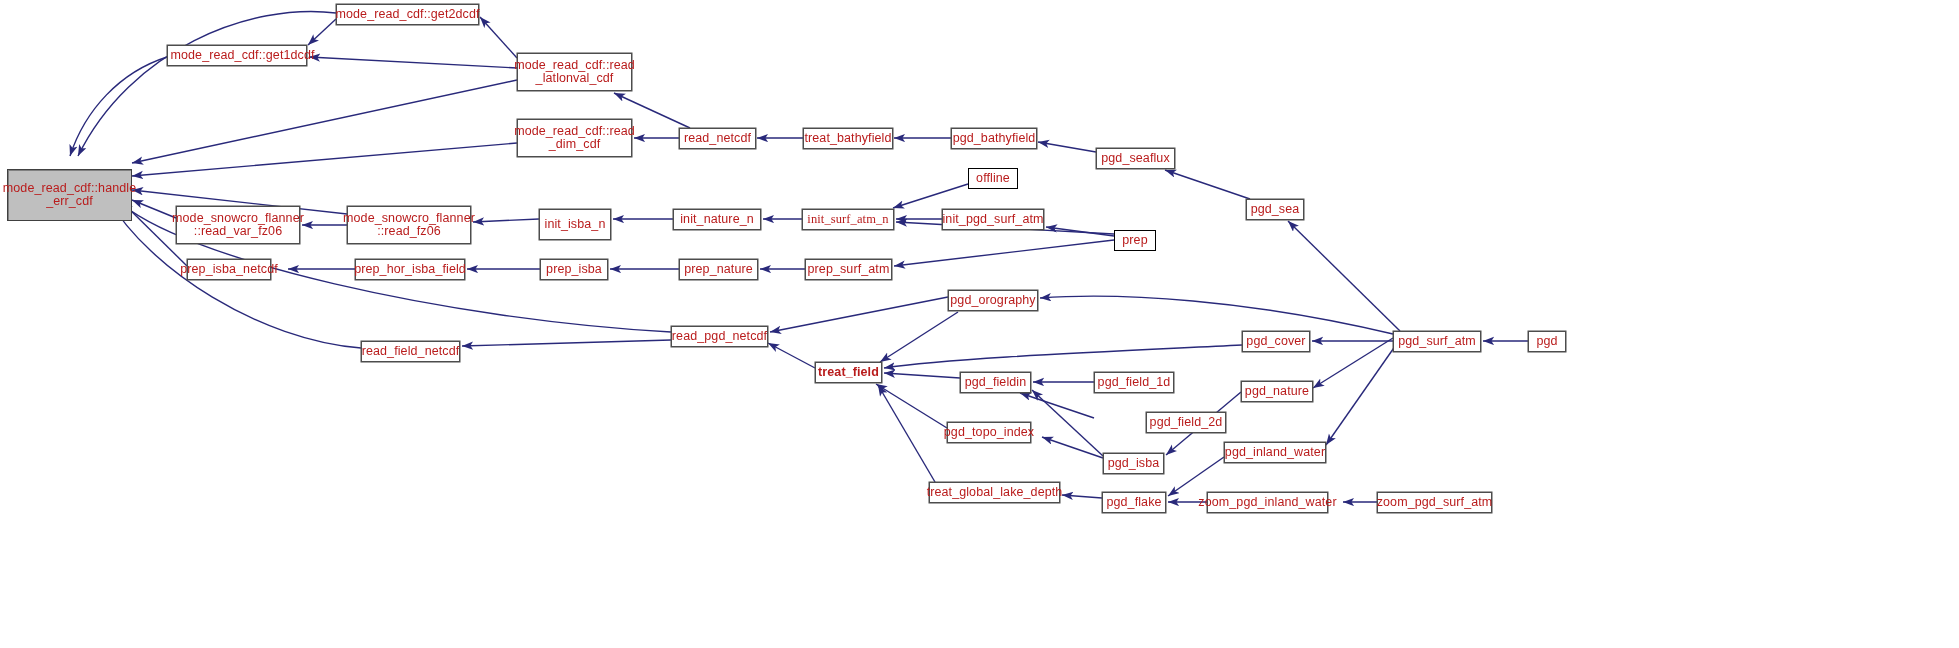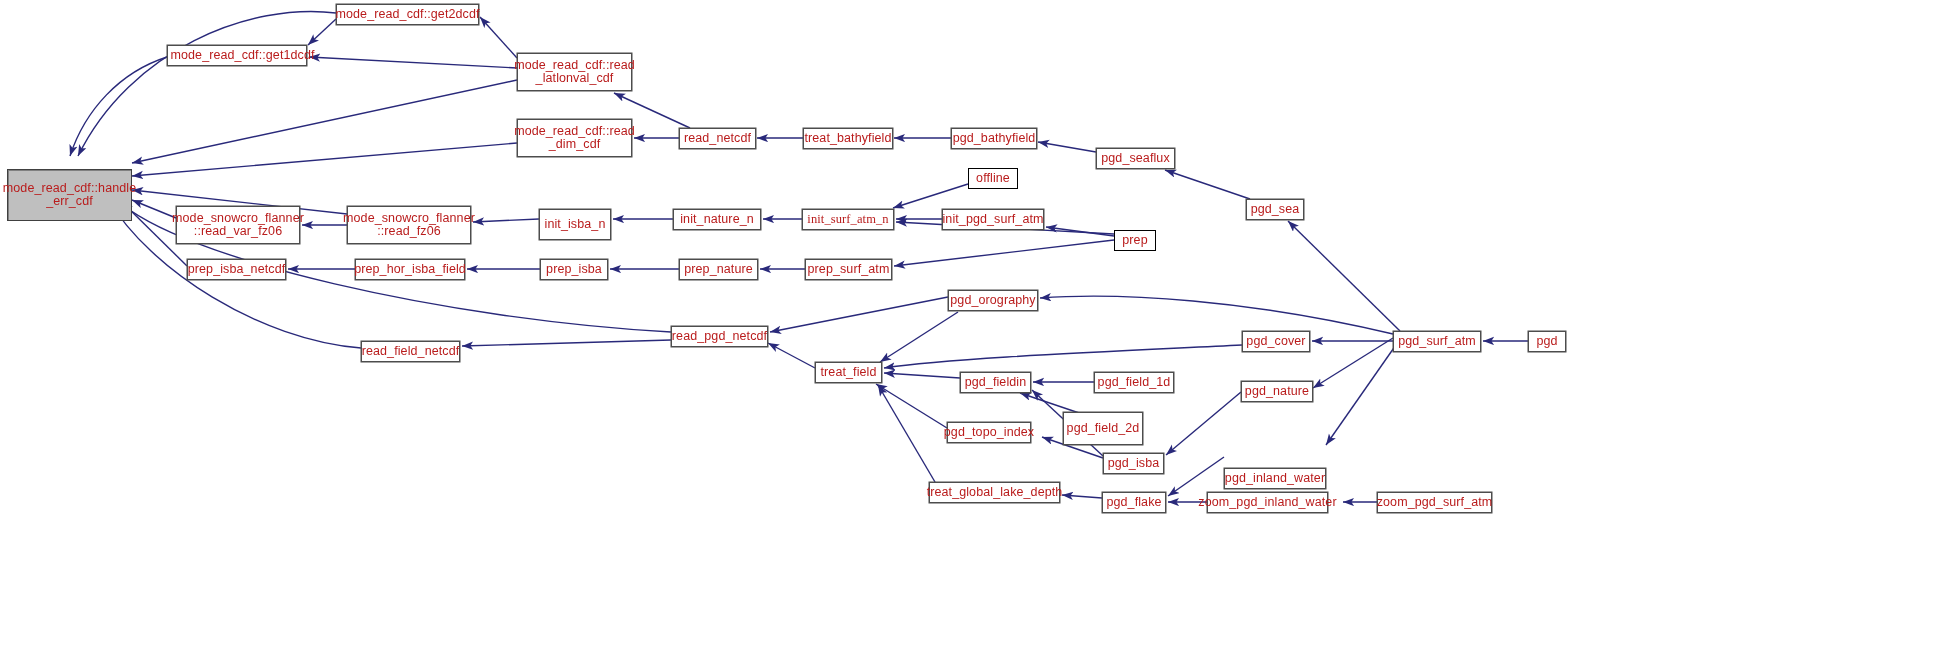--- a/index.html
+++ b/index.html
@@ -132,37 +132,37 @@
       <div class="node" style="left: 968px; top: 168px; width: 50px; height: 21px;">offline</div>
       <div class="node thick" style="left: 176px; top: 206px; width: 124px; height: 38px;">mode_snowcro_flanner
 ::read_var_fz06</div>
       <div class="node thick" style="left: 347px; top: 206px; width: 124px; height: 38px;">mode_snowcro_flanner
 ::read_fz06</div>
       <div class="node thick" style="left: 539px; top: 209px; width: 72px; height: 31px;">init_isba_n</div>
       <div class="node thick" style="left: 673px; top: 209px; width: 88px; height: 21px;">init_nature_n</div>
       <div class="node thick" style="left: 802px; top: 209px; width: 92px; height: 21px; font-family: Liberation Serif, serif;">init_surf_atm_n</div>
       <div class="node thick" style="left: 942px; top: 209px; width: 102px; height: 21px;">init_pgd_surf_atm</div>
       <div class="node" style="left: 1114px; top: 230px; width: 42px; height: 21px;">prep</div>
-      <div class="node thick" style="left: 187px; top: 259px; width: 99px; height: 21px;">prep_isba_netcdf</div>
+      <div class="node thick" style="left: 187px; top: 259px; width: 84px; height: 21px;">prep_isba_netcdf</div>
       <div class="node thick" style="left: 355px; top: 259px; width: 110px; height: 21px;">prep_hor_isba_field</div>
       <div class="node thick" style="left: 540px; top: 259px; width: 68px; height: 21px;">prep_isba</div>
       <div class="node thick" style="left: 679px; top: 259px; width: 79px; height: 21px;">prep_nature</div>
       <div class="node thick" style="left: 805px; top: 259px; width: 87px; height: 21px;">prep_surf_atm</div>
       <div class="node thick" style="left: 948px; top: 290px; width: 90px; height: 21px;">pgd_orography</div>
       <div class="node thick" style="left: 361px; top: 341px; width: 99px; height: 21px;">read_field_netcdf</div>
       <div class="node thick" style="left: 671px; top: 326px; width: 97px; height: 21px;">read_pgd_netcdf</div>
       <div class="node thick" style="left: 1242px; top: 331px; width: 68px; height: 21px;">pgd_cover</div>
       <div class="node thick" style="left: 1393px; top: 331px; width: 88px; height: 21px;">pgd_surf_atm</div>
       <div class="node thick" style="left: 1528px; top: 331px; width: 38px; height: 21px;">pgd</div>
-      <div class="node thick" style="left: 815px; top: 362px; width: 67px; height: 21px;">treat_field</div>
+      <div class="node thick" style="left: 815px; top: 362px; width: 67px; height: 21px; font-weight: bold;">treat_field</div>
       <div class="node thick" style="left: 960px; top: 372px; width: 71px; height: 21px;">pgd_fieldin</div>
       <div class="node thick" style="left: 1094px; top: 372px; width: 80px; height: 21px;">pgd_field_1d</div>
       <div class="node thick" style="left: 1241px; top: 381px; width: 72px; height: 21px;">pgd_nature</div>
-      <div class="node thick" style="left: 1063px; top: 412px; width: 80px; height: 33px;">pgd_field_2d</div>
+      <div class="node thick" style="left: 1146px; top: 412px; width: 80px; height: 21px;">pgd_field_2d</div>
       <div class="node thick" style="left: 947px; top: 422px; width: 84px; height: 21px;">pgd_topo_index</div>
-      <div class="node thick" style="left: 1224px; top: 442px; width: 102px; height: 21px; margin-top: 26px;">pgd_inland_water</div>
+      <div class="node thick" style="left: 1224px; top: 442px; width: 102px; height: 21px;">pgd_inland_water</div>
       <div class="node thick" style="left: 1103px; top: 453px; width: 61px; height: 21px;">pgd_isba</div>
       <div class="node thick" style="left: 929px; top: 482px; width: 131px; height: 21px;">treat_global_lake_depth</div>
       <div class="node thick" style="left: 1102px; top: 492px; width: 64px; height: 21px;">pgd_flake</div>
       <div class="node thick" style="left: 1207px; top: 492px; width: 121px; height: 21px;">zoom_pgd_inland_water</div>
       <div class="node thick" style="left: 1377px; top: 492px; width: 115px; height: 21px;">zoom_pgd_surf_atm</div>
     </div>
 </div>
 
 </body></html>

